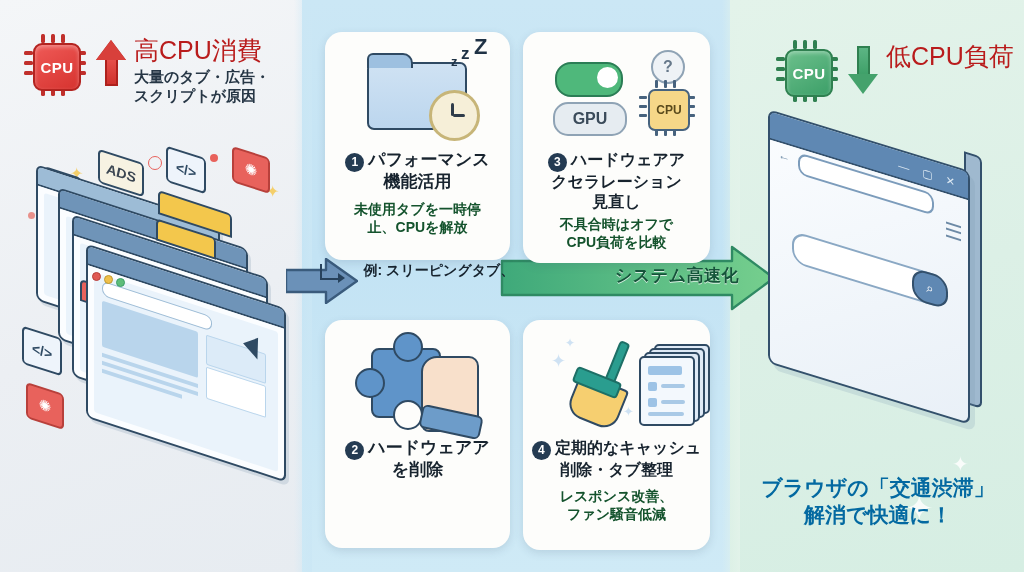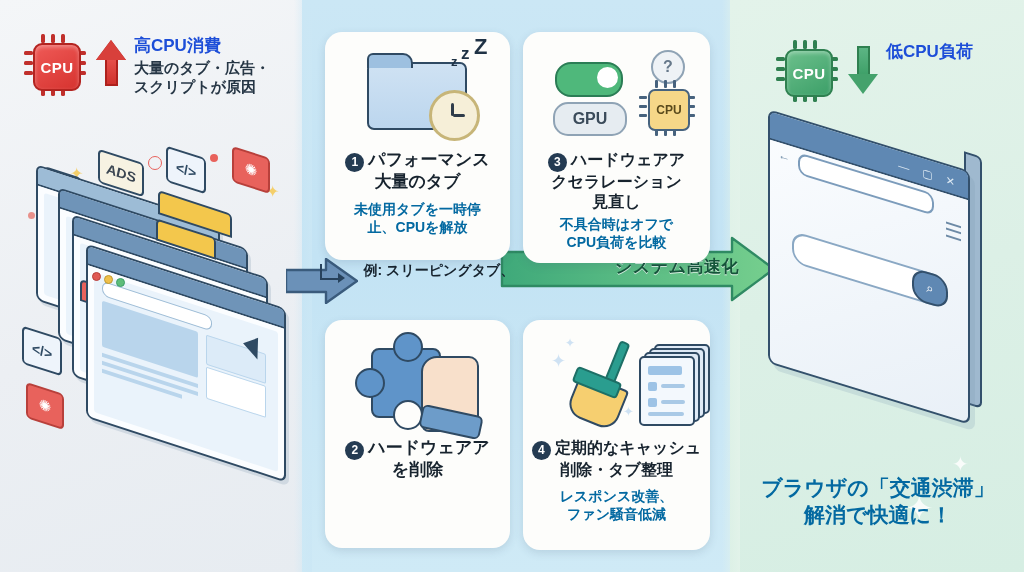--- a/index.html
+++ b/index.html
@@ -43,21 +43,21 @@
   .arrow-up .stem{left:11px;top:22px;width:13px;height:30px;background:linear-gradient(180deg,#e9544f,#cf312c);
     border:2px solid #ae211d;border-top:none;box-sizing:border-box;}
   .arrow-up .head{left:2px;top:6px;width:0;height:0;border-left:15px solid transparent;border-right:15px solid transparent;
     border-bottom:20px solid #d8403b;filter:drop-shadow(0 0 0 #ae211d);}
   .arrow-dn .stem{left:11px;top:6px;width:13px;height:30px;background:linear-gradient(180deg,#5cb584,#3d9f67);
     border:2px solid #2f8050;border-bottom:none;box-sizing:border-box;}
   .arrow-dn .head{left:2px;top:34px;width:0;height:0;border-left:15px solid transparent;border-right:15px solid transparent;
     border-top:20px solid #44a26c;}
 
   .hdr-txt{padding-top:2px;}
-  .hdr-title{font-size:17px;font-weight:bold;color:#1d4ed8;line-height:1.12;white-space:nowrap;}
+  .hdr-title{font-size:25px;font-weight:normal;color:#b91c1c;line-height:1.12;white-space:nowrap;}
   .hdr-sub{font-size:15px;font-weight:bold;color:#263645;line-height:1.28;margin-top:3px;}
 
   
   #stack{position:absolute;left:8px;top:150px;width:290px;height:300px;}
   .win{position:absolute;border:2.2px solid #2f4a63;border-radius:7px;background:#fbfdff;
     transform:skewY(18deg);box-shadow:3px 3px 0 rgba(120,145,170,.22);}
   .win .bar{height:17px;border-bottom:2px solid #2f4a63;border-radius:4px 4px 0 0;background:#6f94b8;}
   .win.pale .bar{background:#9dbcd6;}
   .win .content{position:absolute;left:6px;right:6px;top:24px;bottom:6px;background:#eaf3fb;border-radius:3px;}
   .tabchip{position:absolute;border:2px solid #2f4a63;border-radius:5px 5px 0 0;transform:skewY(18deg);}
@@ -67,40 +67,40 @@
   .badge.ads{background:#f7f2e2;color:#3c4652;font-size:14px;font-style:italic;}
   .badge.code{background:#eef4fb;color:#2f4a63;font-size:14px;}
   .badge.gear{background:#e8625c;color:#fff;font-size:15px;border-color:#b8403b;}
   .spark{position:absolute;color:#f4cf6b;font-size:16px;}
   .pdot{position:absolute;border-radius:50%;}
   .cursor{position:absolute;width:0;height:0;border-left:8px solid transparent;border-right:8px solid transparent;
     border-top:20px solid #2f4a63;transform:rotate(-20deg);}
 
   
   #arrow-blue{position:absolute;left:286px;top:258px;width:72px;height:46px;}
-  #arrow-green{position:absolute;left:500px;top:235px;width:276px;height:68px;}
+  #arrow-green{position:absolute;left:500px;top:244px;width:276px;height:68px;}
   .garrow-label{position:absolute;left:92px;top:20px;width:170px;text-align:center;
     font-size:17px;font-weight:bold;color:#15543a;letter-spacing:.5px;
     text-shadow:0 1px 0 rgba(255,255,255,.75);}
 
   
   .card{position:absolute;background:#fdfdfb;border-radius:17px;
     box-shadow:0 3px 8px rgba(60,90,120,.16);padding:8px 8px 10px;box-sizing:border-box;
     display:flex;flex-direction:column;align-items:center;}
   #card1{left:325px;top:32px;width:185px;height:228px;}
   #card3{left:523px;top:32px;width:187px;height:231px;}
   #card2{left:325px;top:320px;width:185px;height:228px;}
   #card4{left:523px;top:320px;width:187px;height:230px;}
 
   .card-art{height:110px;width:100%;position:relative;flex:0 0 auto;}
   .card-title{font-size:17px;font-weight:bold;color:#17232e;line-height:1.22;text-align:center;
     display:flex;flex-wrap:wrap;justify-content:center;align-items:flex-start;gap:0 4px;}
   .num{display:inline-flex;align-items:center;justify-content:center;width:19px;height:19px;border-radius:50%;
     background:#243b52;color:#fff;font-size:12px;font-weight:bold;margin-top:3px;flex:0 0 auto;}
-  .card-sub{margin-top:7px;font-size:14px;font-weight:bold;color:#0369a1;line-height:1.3;text-align:center;}
+  .card-sub{margin-top:7px;font-size:14px;font-weight:bold;color:#14532d;line-height:1.3;text-align:center;}
   .t-line{width:100%;}
 
   
   .folder{position:absolute;left:34px;top:22px;width:96px;height:64px;background:linear-gradient(180deg,#cfe2f3,#bcd6ee);
     border:2.4px solid #2f4a63;border-radius:7px;}
   .folder:before{content:"";position:absolute;left:-2.4px;top:-11px;width:42px;height:13px;
     background:#9dc0e0;border:2.4px solid #2f4a63;border-bottom:none;border-radius:6px 10px 0 0;}
   .zzz{position:absolute;font-weight:bold;color:#1f3245;}
   .clock{position:absolute;left:96px;top:50px;width:45px;height:45px;border-radius:50%;
     background:#f6efd8;border:3px solid #c7b578;}
@@ -296,21 +296,21 @@
     <div class="card-art">
       <div class="folder"></div>
       <div class="zzz" style="left:118px;top:14px;font-size:13px">z</div>
       <div class="zzz" style="left:128px;top:4px;font-size:17px">z</div>
       <div class="zzz" style="left:141px;top:-6px;font-size:22px">Z</div>
       <div class="clock"></div>
     </div>
     <div class="card-title">
       <span class="num">1</span>
       <span>パフォーマンス</span>
-      <span class="t-line">大量のタブ</span>
+      <span class="t-line">機能活用</span>
     </div>
     <div class="card-sub">
       <div>未使用タブを一時停</div>
       <div>止、CPUを解放</div>
     </div>
   </div>
 
   <div class="card" id="card3">
     <div class="card-art">
       <div class="toggle">

